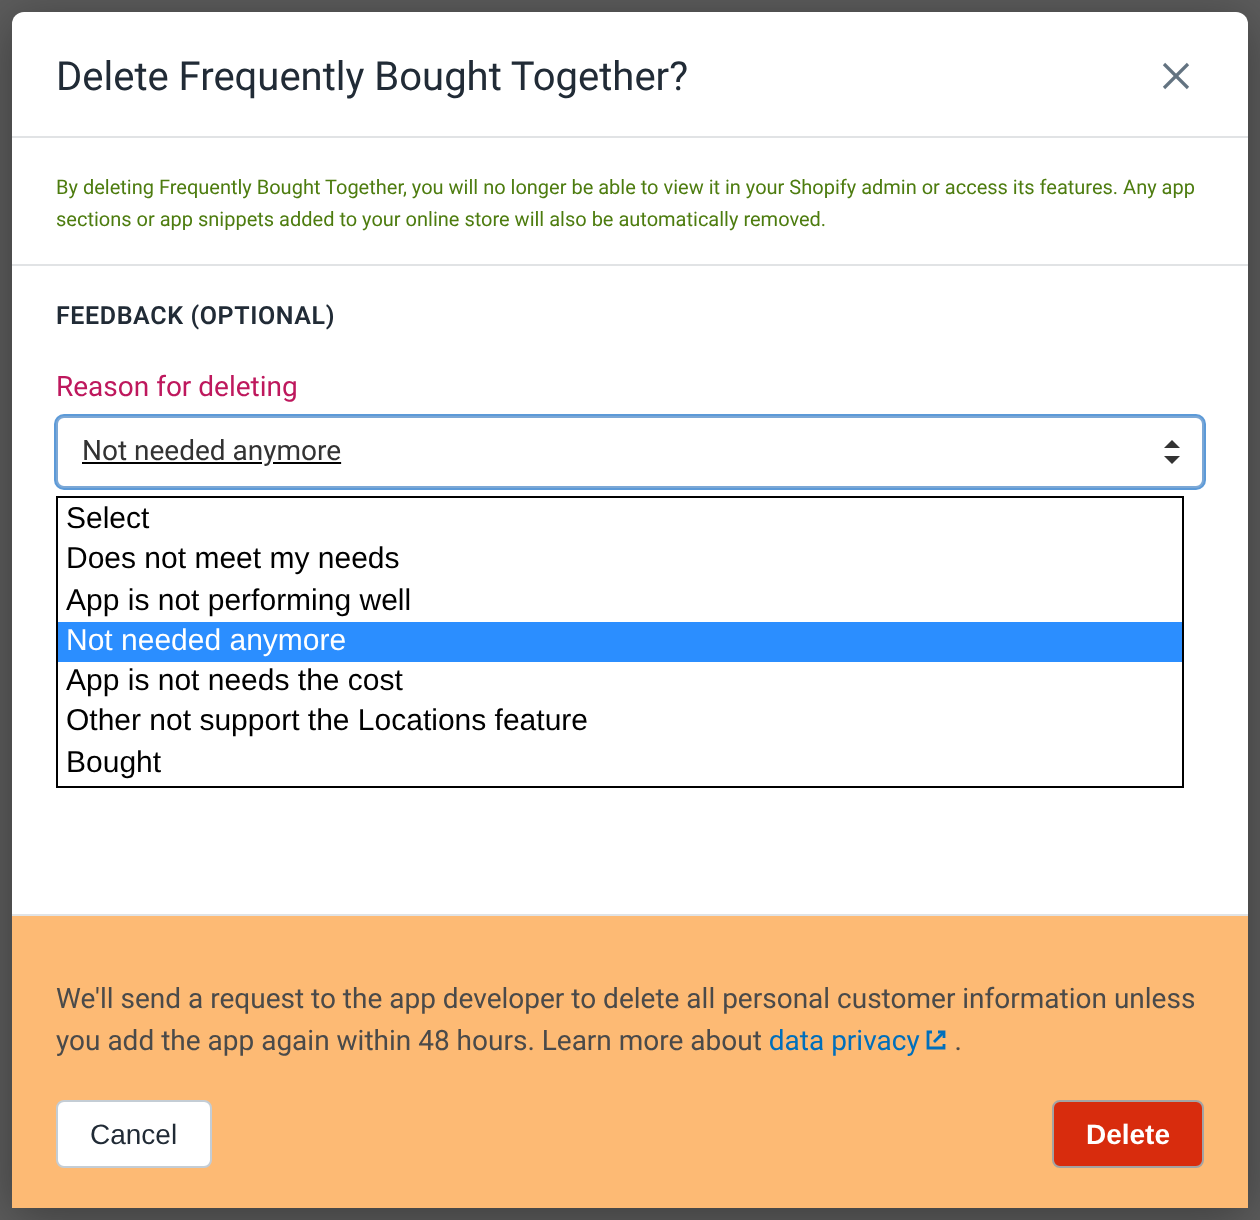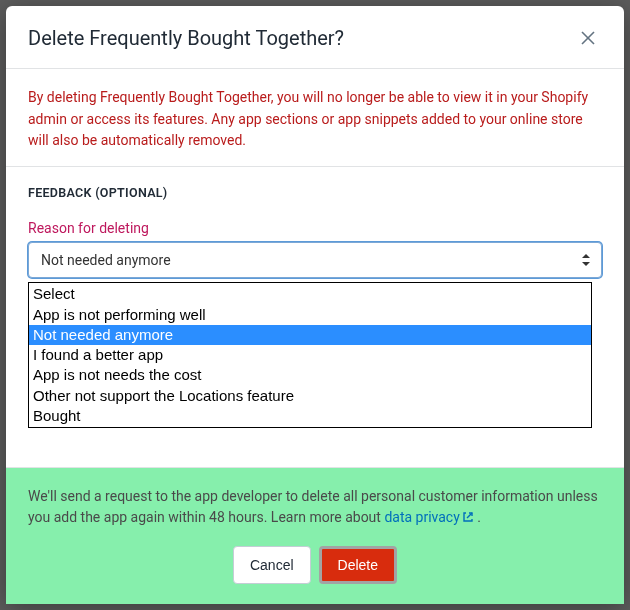--- a/index.html
+++ b/index.html
@@ -37,23 +37,23 @@
     background: none; border: none; cursor: pointer; padding: 4px;
     color: #637381;
   }
   .close-btn svg { display:block; }
   .divider { border: none; border-top: 1px solid #e1e3e5; margin: 0; }
 
   .modal-body {
     padding: 18px 22px 8px 22px;
   }
   .description {
-    font-size: 14px;
+    font-size: 10px;
     line-height: 1.55;
-    color: #b91c1c;
+    color: #4d7c0f;
     margin: 0 0 6px 0;
   }
 
   .feedback-section {
     padding: 18px 22px 0 22px;
   }
   .feedback-heading {
     font-size: 12.5px;
     font-weight: 600;
     letter-spacing: 0.3px;
@@ -62,20 +62,21 @@
   }
   .field-label {
     font-size: 14px;
     color: #be185d;
     margin: 0 0 6px 0;
     display:block;
   }
 
   .select-wrap {
     position: relative;
+    text-decoration: underline;
   }
   .select-display {
     width: 100%;
     border: 1px solid #7ca8d6;
     box-shadow: 0 0 0 1px #5c9ad8;
     border-radius: 4px;
     background: #fff;
     font-size: 14px;
     color: #333;
     padding: 8px 34px 8px 12px;
@@ -112,56 +113,56 @@
   }
   .dropdown-option.selected {
     background: #2b8eff;
     color: #fff;
   }
 
   .modal-body-spacer { flex: 1 1 auto; }
 
   .modal-footer {
     border-top: 1px solid #e1e3e5;
-    background: #86efac;
-    padding: 18px 22px 20px 22px;
+    background: #fdba74;
+    padding: 32px 22px 20px 22px;
   }
   .footer-note {
     font-size: 14px;
     line-height: 1.55;
     color: #4a4a4a;
     margin: 0 0 16px 0;
   }
   .footer-note a {
     color: #006fbb;
     text-decoration: none;
   }
   .ext-icon { vertical-align: -1px; margin-left:2px;}
   .footer-actions {
     display: flex;
-    justify-content: center;
+    justify-content: space-between;
     gap: 8px;
   }
   .btn {
     font-size: 14px;
     border-radius: 4px;
     padding: 9px 16px;
     cursor: pointer;
     line-height: 1;
   }
   .btn-secondary {
     background: #fff;
     border: 1px solid #c4cdd5;
     color: #212b36;
   }
   .btn-primary {
     background: #d82c0d;
-    border: 3px solid #a3a3a3;
+    border: 1px solid #a3a3a3;
     color: #fff;
-    font-weight: 400;
+    font-weight: 700;
   }
 </style>
 </head>
 <body>
 
 <div class="modal">
 
   <div class="modal-header">
     <h1>Delete Frequently Bought Together?</h1>
     <button class="close-btn">
@@ -192,23 +193,23 @@
         <span class="select-caret">
           <svg width="10" height="14" viewBox="0 0 10 14" fill="currentColor">
             <polygon points="5,1 9,5 1,5"></polygon>
             <polygon points="5,13 9,9 1,9"></polygon>
           </svg>
         </span>
       </div>
 
       <div class="dropdown" id="dropdown">
           <div class="dropdown-option">Select</div>
+          <div class="dropdown-option">Does not meet my needs</div>
           <div class="dropdown-option">App is not performing well</div>
           <div class="dropdown-option selected">Not needed anymore</div>
-          <div class="dropdown-option">I found a better app</div>
           <div class="dropdown-option">App is not needs the cost</div>
           <div class="dropdown-option">Other not support the Locations feature</div>
           <div class="dropdown-option">Bought</div>
         </div>
     </div>
   </div>
 
   <div class="modal-body-spacer"></div>
 
   <div class="modal-footer">

